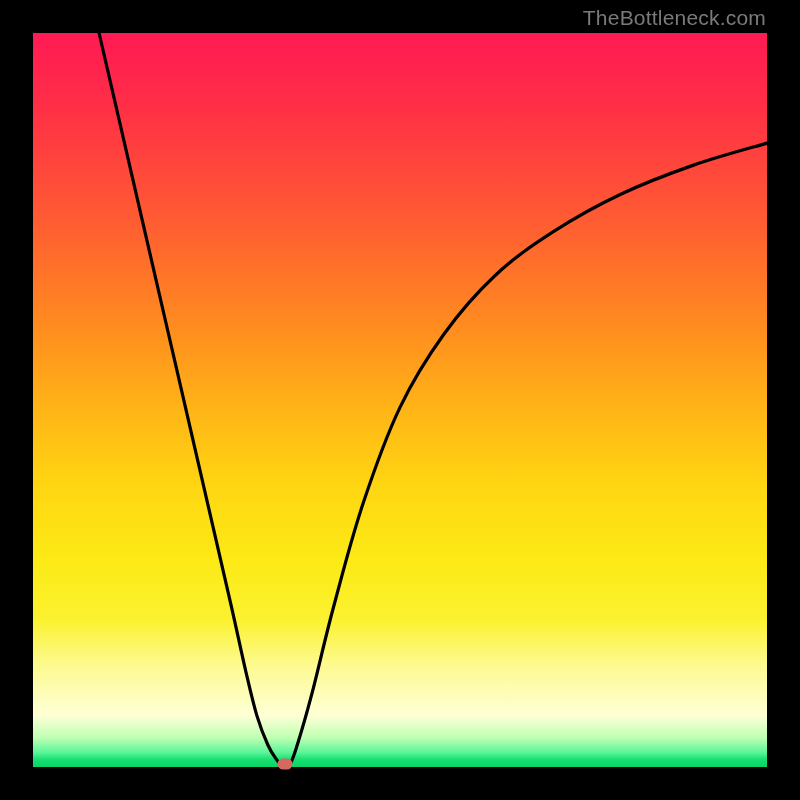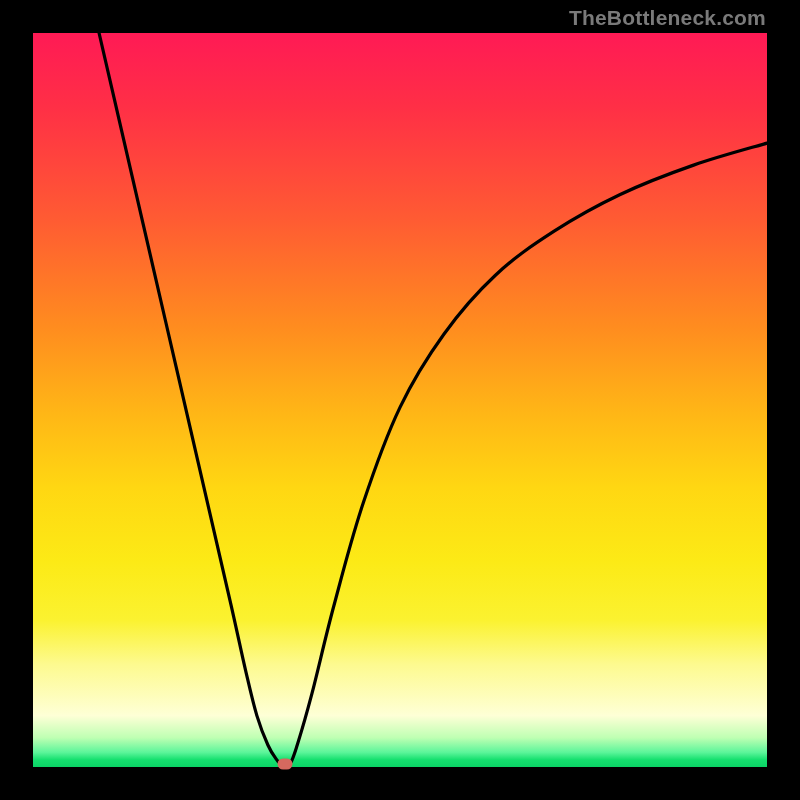--- a/index.html
+++ b/index.html
@@ -42,21 +42,21 @@
       #0bd466 100%
     );
   }
   .watermark {
     position: absolute;
     top: 6px;
     right: 34px;
     color: #7a7a7a;
     font-size: 21px;
     letter-spacing: 0.2px;
-    font-weight: 700;
+    font-weight: 400;
     user-select: none;
   }
   svg.curve {
     position: absolute;
     left: 0;
     top: 0;
     width: 734px;
     height: 734px;
     overflow: visible;
   }

